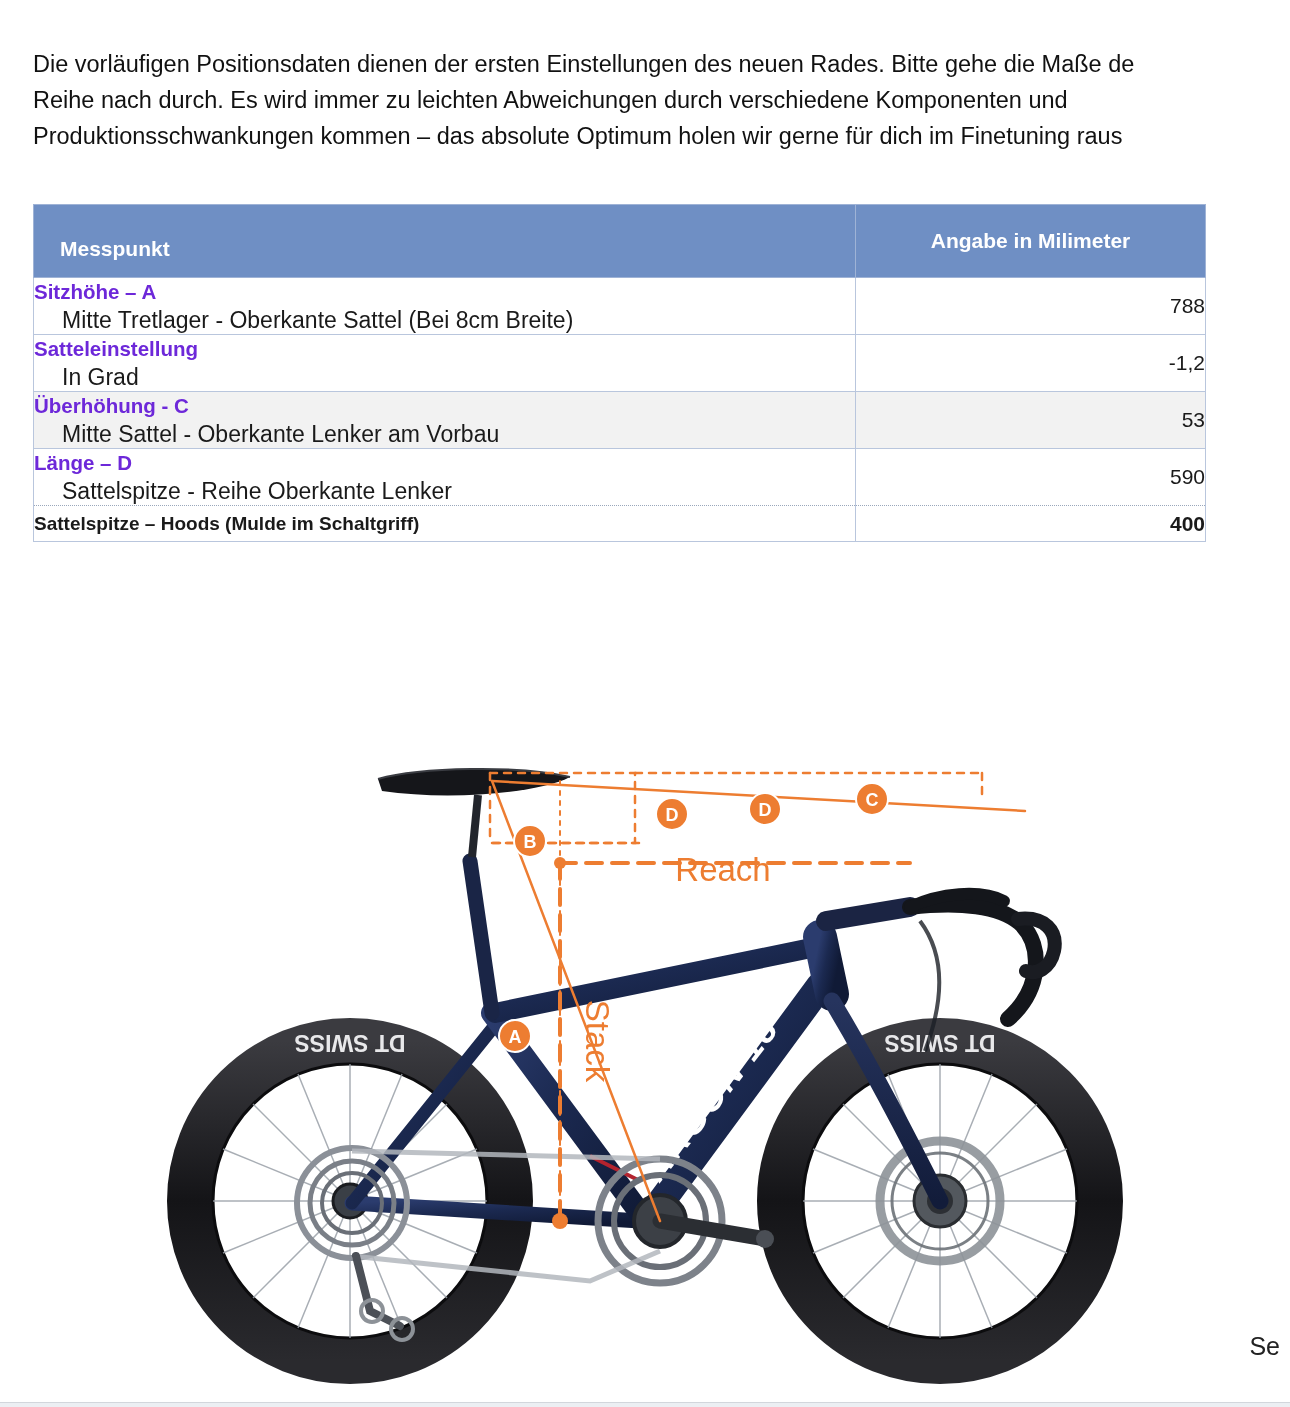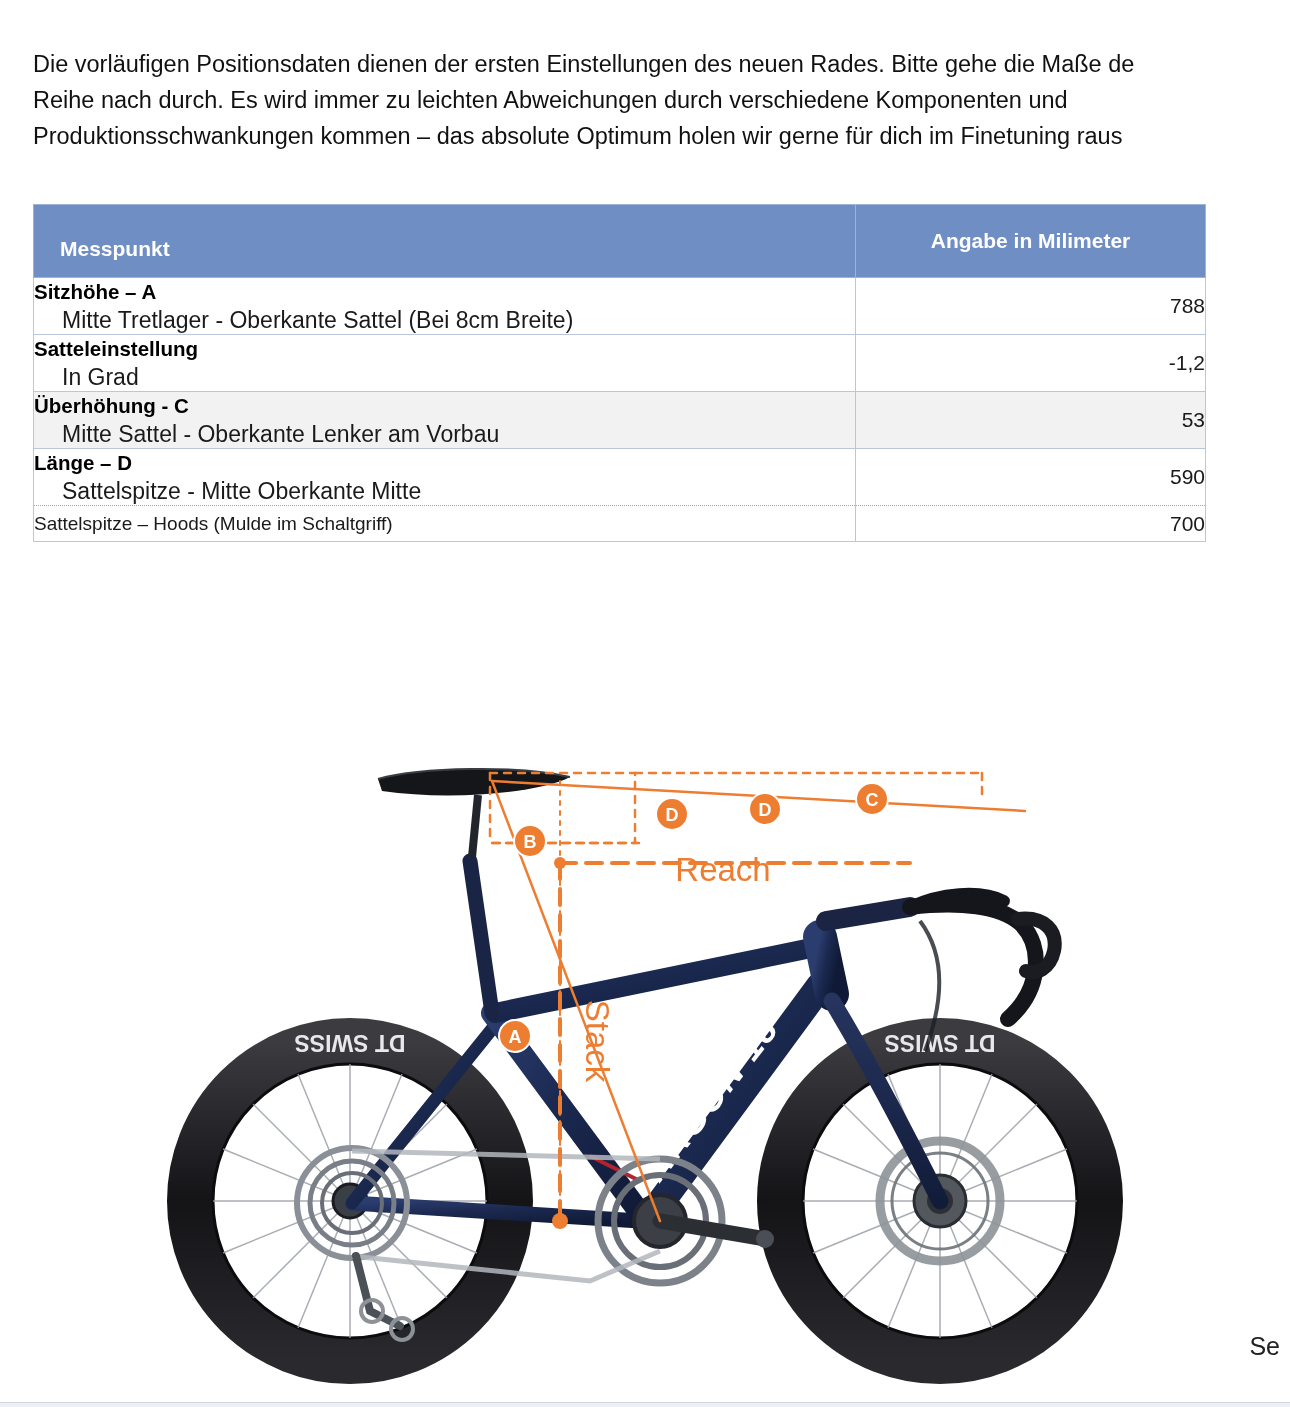--- a/index.html
+++ b/index.html
@@ -71,21 +71,21 @@
     border-right: 1px solid #b9c6dd;
     vertical-align: middle;
     padding: 0;
   }
   td.label {
     padding: 12px 0 13px 26px;
   }
   td.label .t1 {
     font-size: 20.5px;
     font-weight: bold;
-    color: #000000;
+    color: #6d28d9;
     line-height: 28px;
   }
   td.label .t2 {
     font-size: 23px;
     color: #1a1a1a;
     line-height: 28px;
     margin-left: 28px;
   }
   td.label .t2only {
     font-size: 19px;
@@ -97,21 +97,21 @@
     text-align: right;
     font-size: 21px;
     color: #1a1a1a;
   }
 
   tr.r-alt td { background: #f2f2f2; }
   tr.r-plain td { background: #ffffff; }
 
   tr.solidtop td { border-top: 1px solid #b9c6dd; }
   tr.dottedtop td { border-top: 1px dotted #9aa7bb; }
-  tr.lastrow td { border-bottom: 1px solid #b9c6dd; }
+  tr.lastrow td { border-bottom: 1px solid #b9c6dd; font-weight: bold; }
 
   
   .figure {
     position: absolute;
     left: 120px;
     top: 735px;
     width: 1070px;
     height: 640px;
   }
   .figure svg { display: block; }
@@ -179,30 +179,30 @@
           <td class="label">
             <div class="t1">Überhöhung - C</div>
             <div class="t2">Mitte Sattel - Oberkante Lenker am Vorbau</div>
           </td>
           <td class="value">53</td>
         </tr>
 
         <tr class="r-plain solidtop">
           <td class="label">
             <div class="t1">Länge – D</div>
-            <div class="t2">Sattelspitze - Mitte Oberkante Mitte</div>
+            <div class="t2">Sattelspitze - Reihe Oberkante Lenker</div>
           </td>
           <td class="value">590</td>
         </tr>
 
         <tr class="r-plain dottedtop lastrow">
           <td class="label">
             <div class="t2only">Sattelspitze – Hoods (Mulde im Schaltgriff)</div>
           </td>
-          <td class="value">700</td>
+          <td class="value">400</td>
         </tr>
       </tbody>
     </table>
   </div>
 
   <div class="figure">
     <svg width="1070" height="640" viewBox="0 0 1070 640" xmlns="http://www.w3.org/2000/svg">
       <defs>
         <linearGradient id="rimgrad" x1="0" y1="0" x2="0" y2="1">
           <stop offset="0%" stop-color="#3b3b40"></stop>

